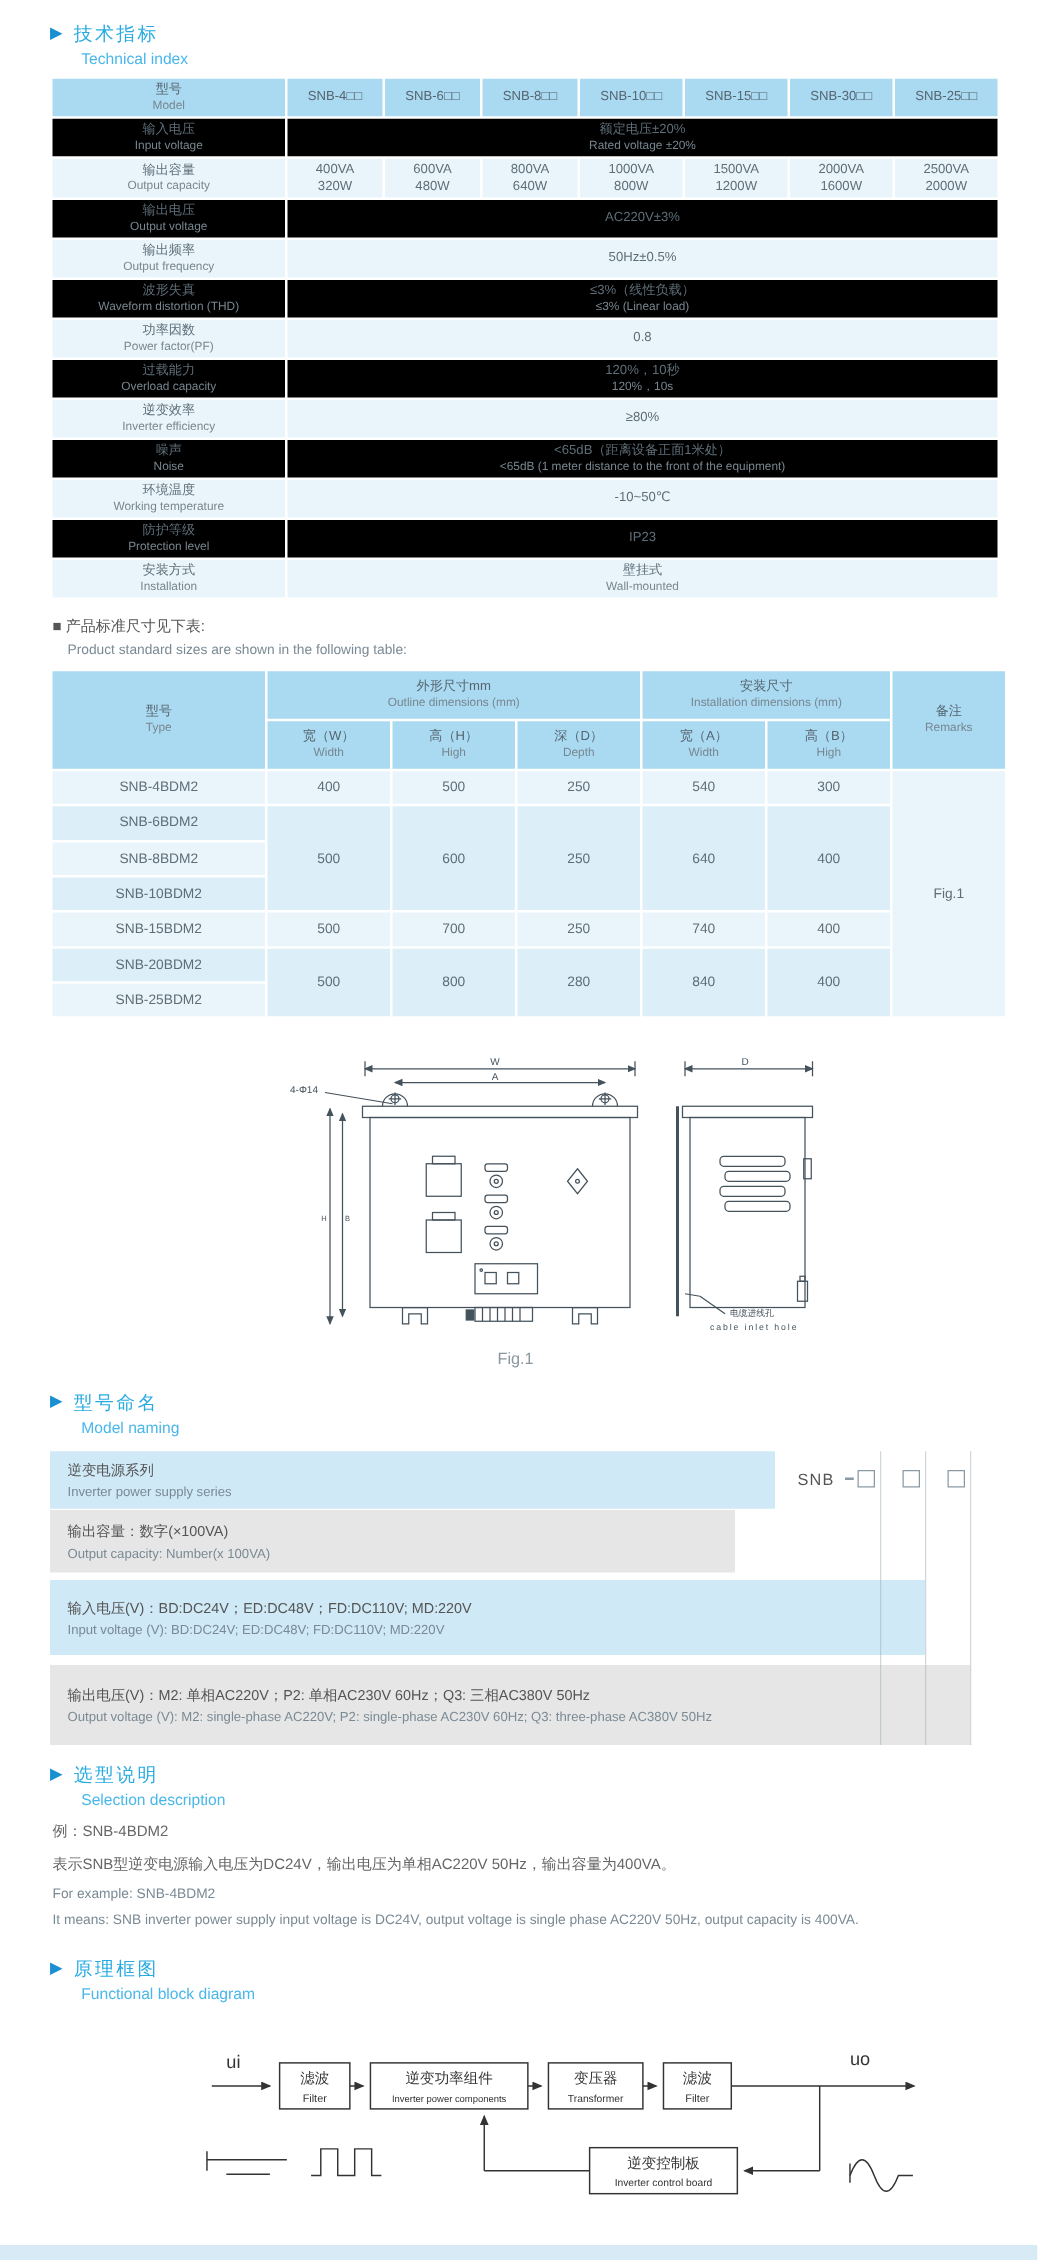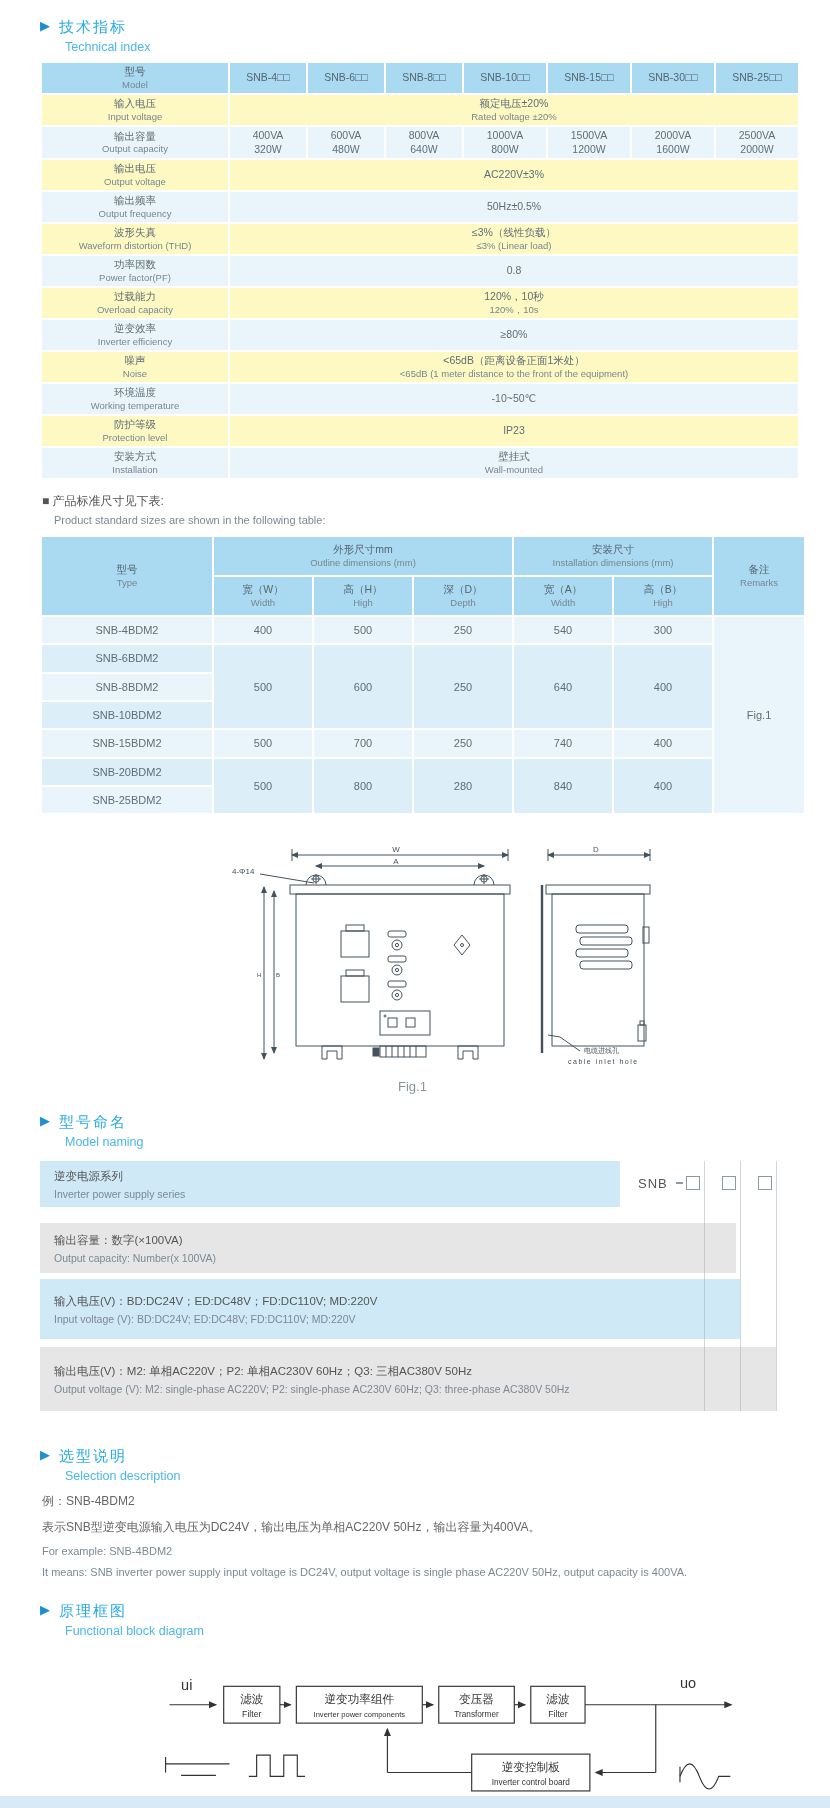--- a/index.html
+++ b/index.html
@@ -10,21 +10,21 @@
   .sec-head{margin-top:4px;}
   .sec-head .arrow{color:#1a8fd1;font-size:13px;margin-right:9px;vertical-align:2px;}
   .sec-head .zh{font-size:15px;color:#29abe2;letter-spacing:2px;}
   .sec-head .en{font-size:12.5px;color:#4ab7ea;margin:3px 0 0 25px;}
   
   table.spec{width:750px;border-collapse:separate;border-spacing:2px;table-layout:fixed;margin-top:7px;}
   table.spec td{text-align:center;vertical-align:middle;padding:2px 2px;line-height:1.3;color:#5e6e78;}
   .zh2{font-size:10.5px;}
   .en2{font-size:9.5px;color:#78868f;}
   .spec .hd{background:#a9daf2;font-size:10.5px;color:#56656f;}
-  .spec tr.ra td{background:#fef9c3;}
+  .spec tr.ra td{background:#000000;}
   .spec tr.rb td{background:#eaf5fb;}
   
   .note{margin:13px 0 0 2px;}
   .note-zh{font-size:12px;color:#555;}
   .note-en{font-size:11px;color:#7a8a94;margin:4px 0 0 12px;}
   
   table.dim{width:750px;border-collapse:separate;border-spacing:2px;table-layout:fixed;margin-top:9px;}
   table.dim td{text-align:center;vertical-align:middle;padding:6px 2px;line-height:1.3;color:#5e6e78;font-size:11px;}
   .dim .hd{background:#a9daf2;color:#56656f;}
   .dim .ca{background:#eaf5fb;}
@@ -445,35 +445,35 @@
     <span class="code">SNB</span>
     <span class="mdash"></span>
     <span class="mbox" style="left:646px"></span>
     <span class="mbox" style="left:682px"></span>
     <span class="mbox" style="left:718px"></span>
 
     <div class="nrow nb" style="width:580px;height:46px">
       <div class="zh">逆变电源系列</div>
       <div class="en">Inverter power supply series</div>
     </div>
-    <div class="nrow ng" style="width:696px;height:50px;margin-top:16px">
+    <div class="nrow ng" style="width:548px;height:50px;margin-top:1px">
       <div class="zh">输出容量：数字(×100VA)</div>
       <div class="en">Output capacity: Number(x 100VA)</div>
     </div>
     <div class="nrow nb" style="width:700px;height:60px;margin-top:6px">
       <div class="zh">输入电压(V)：BD:DC24V；ED:DC48V；FD:DC110V; MD:220V</div>
       <div class="en">Input voltage (V): BD:DC24V; ED:DC48V; FD:DC110V; MD:220V</div>
     </div>
     <div class="nrow ng" style="width:736px;height:64px;margin-top:8px">
       <div class="zh">输出电压(V)：M2: 单相AC220V；P2: 单相AC230V 60Hz；Q3: 三相AC380V 50Hz</div>
       <div class="en">Output voltage (V): M2: single-phase AC220V; P2: single-phase AC230V 60Hz; Q3: three-phase AC380V 50Hz</div>
     </div>
   </div>
 
-  <div class="sec-head" style="margin-top:36px">
+  <div class="sec-head" style="margin-top:15px">
     <div><span class="arrow">▶</span><span class="zh">选型说明</span></div>
     <div class="en">Selection description</div>
   </div>
   <div class="sel">
     <div class="szh">例：SNB-4BDM2</div>
     <div class="szh">表示SNB型逆变电源输入电压为DC24V，输出电压为单相AC220V 50Hz，输出容量为400VA。</div>
     <div class="sen">For example: SNB-4BDM2</div>
     <div class="sen">It means: SNB inverter power supply input voltage is DC24V, output voltage is single phase AC220V 50Hz, output capacity is 400VA.</div>
   </div>
 

